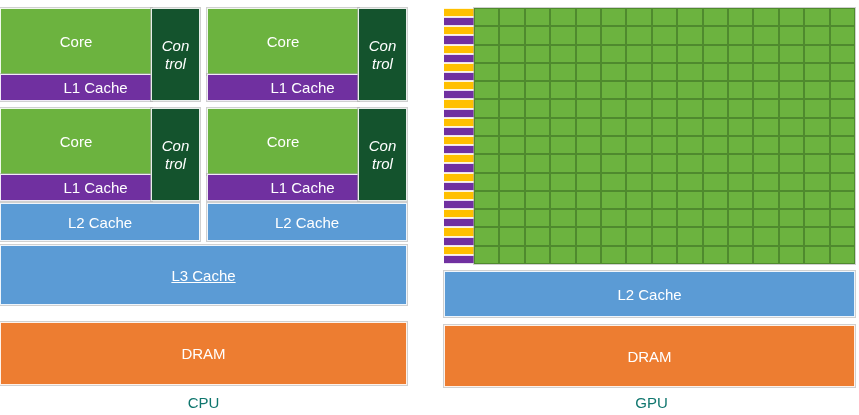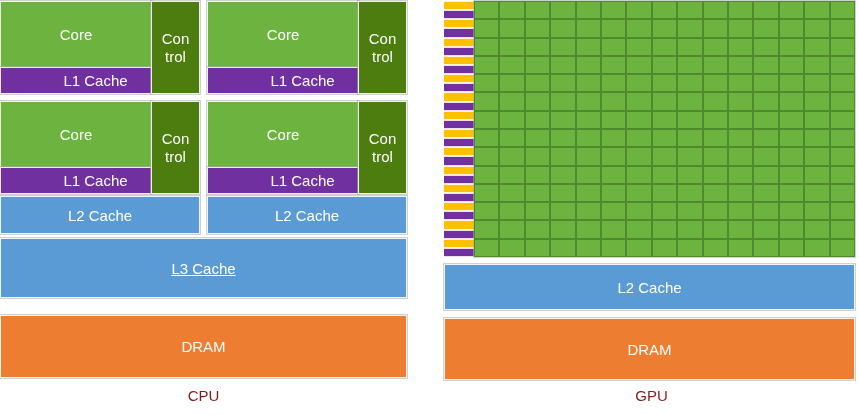--- a/index.html
+++ b/index.html
@@ -9,40 +9,40 @@
     background: #ffffff;
   }
   body {
     width: 859px;
     height: 415px;
     position: relative;
     font-family: "Liberation Sans", sans-serif;
     overflow: hidden;
   }
 
-  .panel { position: absolute; top: 0; height: 293px; }
+  .panel { position: absolute; top: 7px; height: 293px; }
   #cpu-panel { left: 0; width: 412px; }
   #gpu-panel { left: 444px; width: 415px; }
 
   
   .blk {
     position: absolute;
     border: 1px solid rgba(255,255,255,0.9);
     box-shadow: 0 0 0 1px rgba(170,170,170,0.55);
     display: flex;
     align-items: center;
     justify-content: center;
     color: #ffffff;
     font-size: 15px;
     line-height: 1;
     white-space: nowrap;
   }
   .green  { background: #6CB33F; }
   .purple { background: #7030A0; }
-  .gold   { background: #4d7c0f; }
+  .gold   { background: #14532d; font-style: italic; }
   .blue   { background: #5B9BD5; }
   .orange { background: #ED7D31; }
 
   
   .core-group { position: absolute; }
   .core-group .core {
     position: absolute; left: 0; top: 0;
     width: 152px; height: 67px;
   }
   .core-group .l1 {
@@ -66,21 +66,21 @@
   
   #cpu-l2-left  { left: 0px;   top: 196px; width: 200px; height: 38px; }
   #cpu-l2-right { left: 207px; top: 196px; width: 200px; height: 38px; }
   #cpu-l3       { left: 0px;   top: 238px; width: 407px; height: 60px; text-decoration: underline; }
   #cpu-dram     { left: 0px;   top: 315px; width: 407px; height: 63px; }
 
   .die-label {
     position: absolute;
     width: 100%;
     text-align: center;
-    color: #7f1d1d;
+    color: #0f766e;
     font-size: 15px;
   }
   #cpu-label { top: 387px; left: 0; width: 407px; }
   #gpu-label { top: 387px; left: 0; width: 415px; }
 
   
   #gpu-strip {
     position: absolute;
     left: 0px; top: 1px;
     width: 30px; height: 256px;

